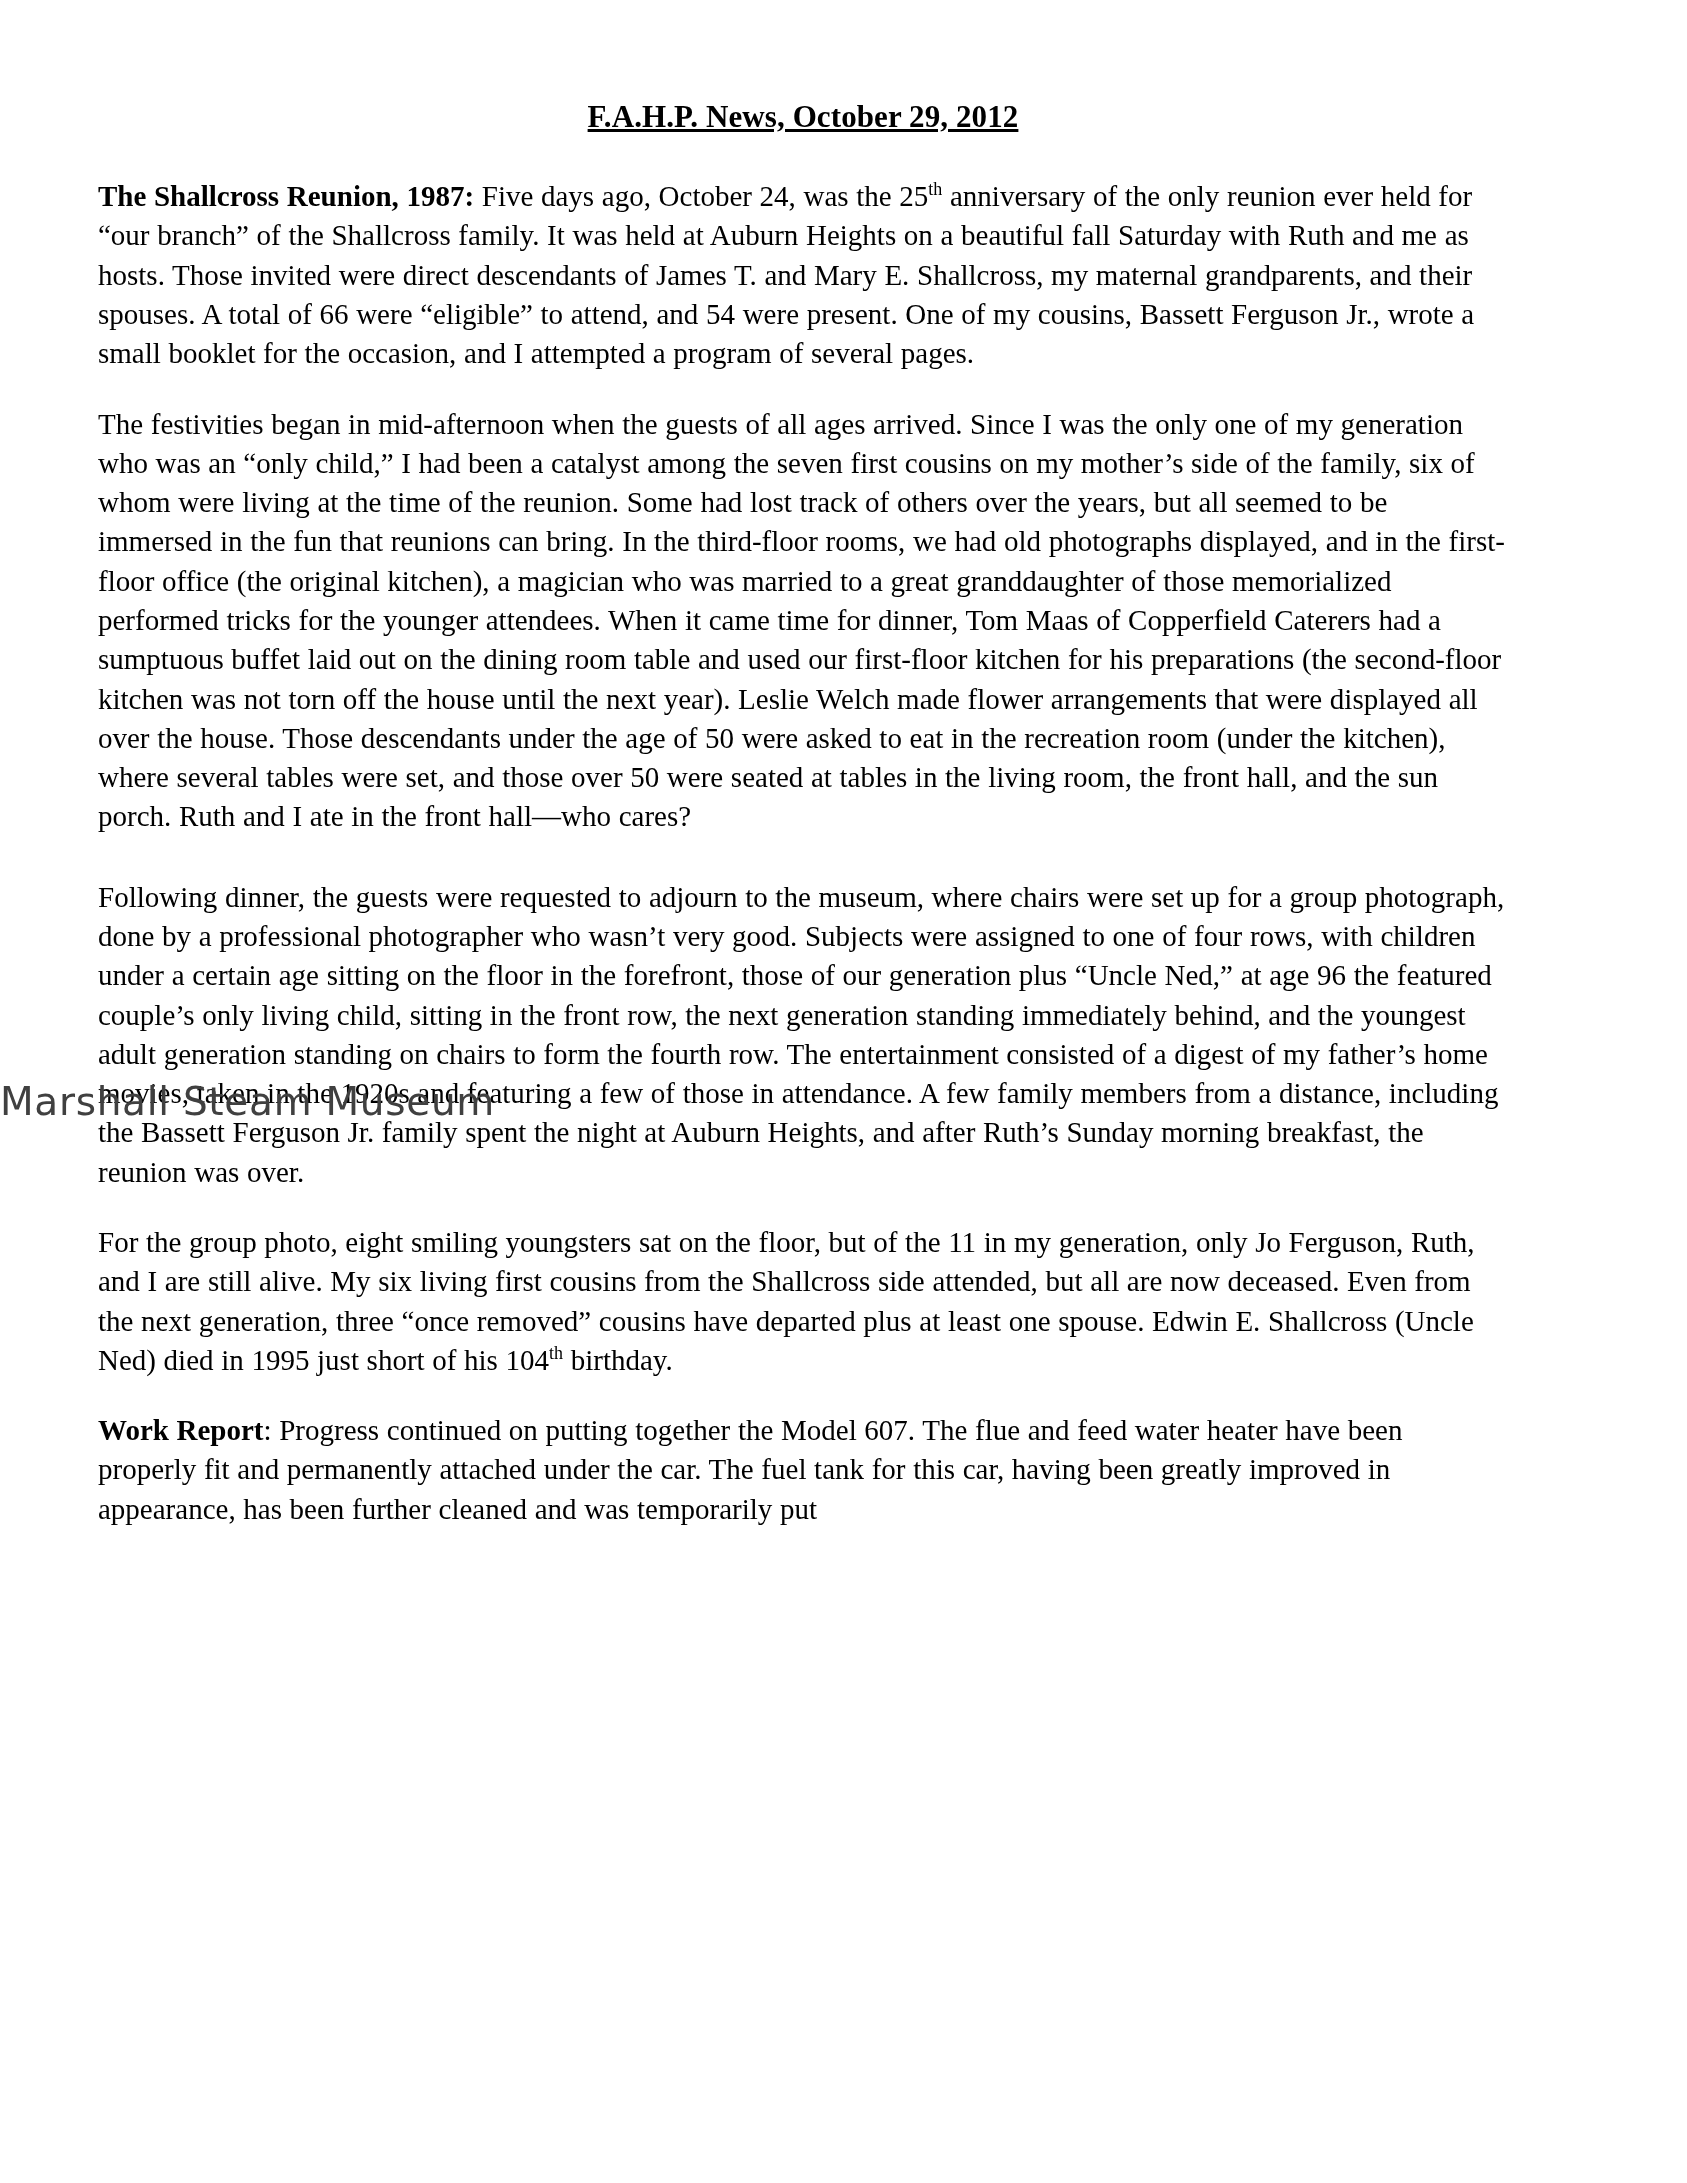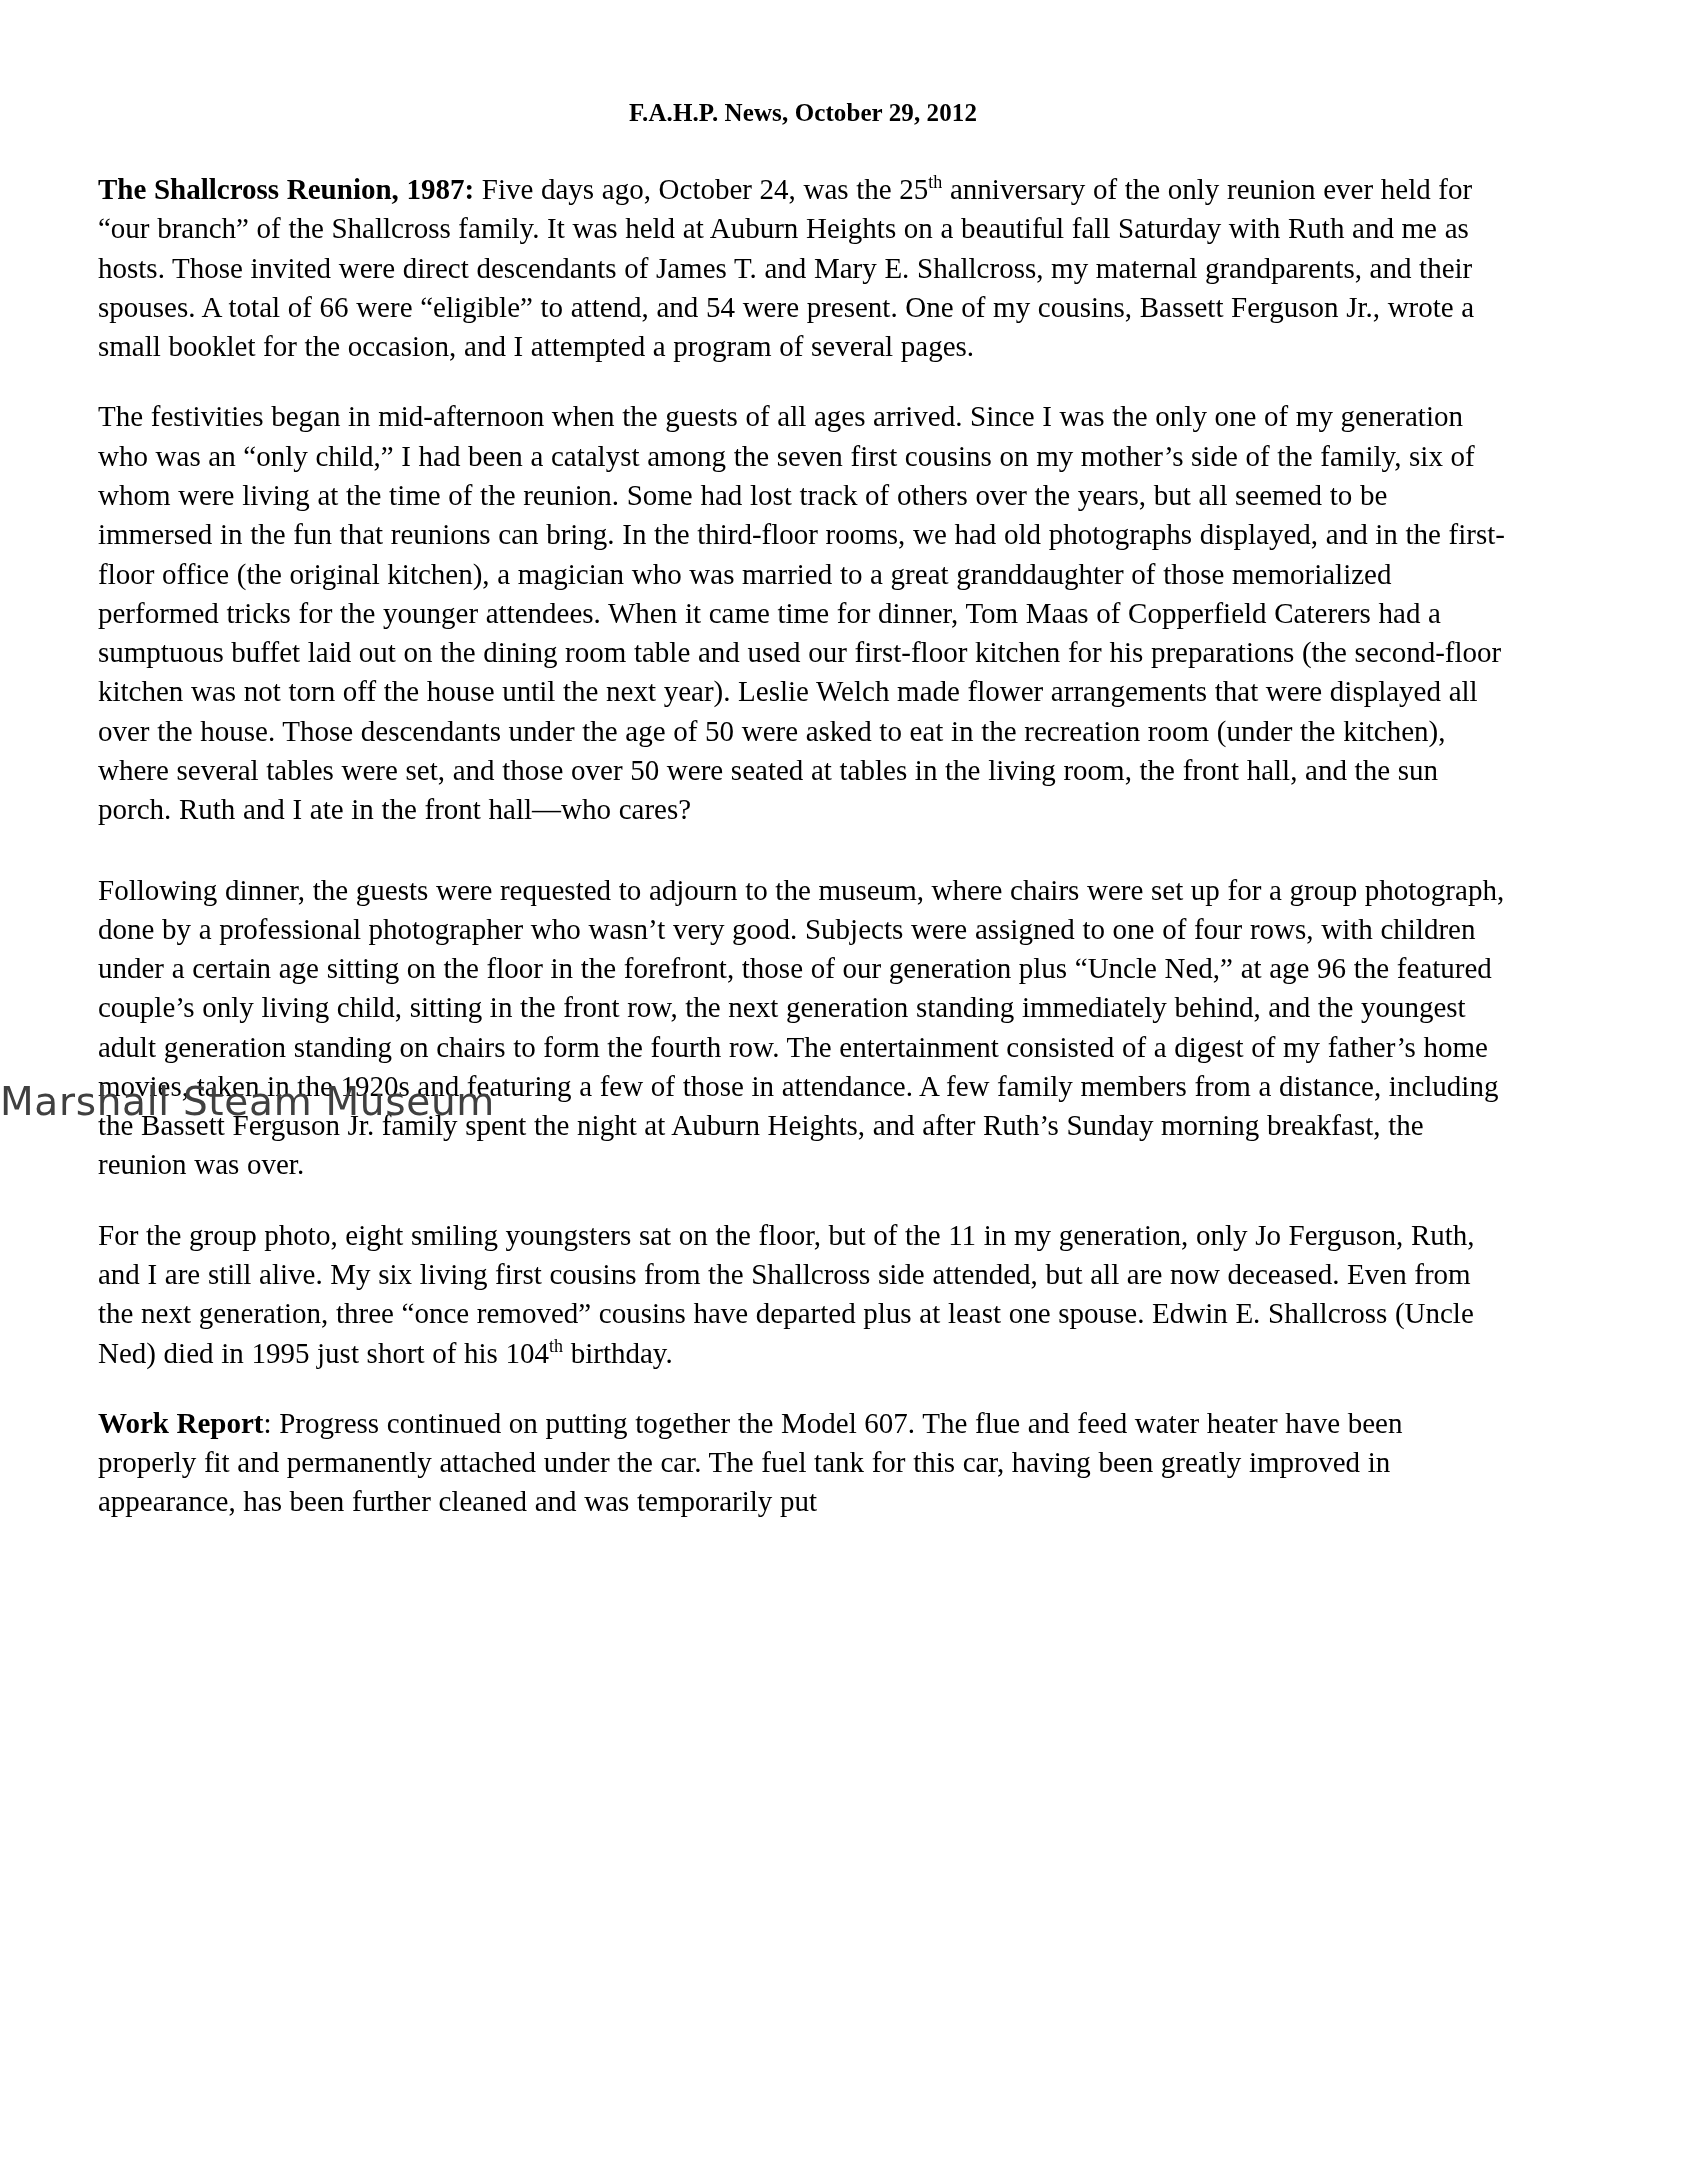--- a/index.html
+++ b/index.html
@@ -18,24 +18,25 @@
   .page {
     position: relative;
     width: 1687px;
     height: 2183px;
     box-sizing: border-box;
     padding: 98px 179px 0 98px;
   }
   .doc-title {
     text-align: center;
     font-weight: bold;
-    font-size: 25px;
+    font-size: 31px;
     line-height: 1.2;
     margin: 0 0 42px 0;
     letter-spacing: 0.1px;
+    text-decoration: underline;
   }
   .para {
     font-size: 29px;
     line-height: 1.355;
     margin: 0 0 31px 0;
     text-align: left;
     word-spacing: 0.4px;
   }
   .para.tight {
     margin-bottom: 16px;

